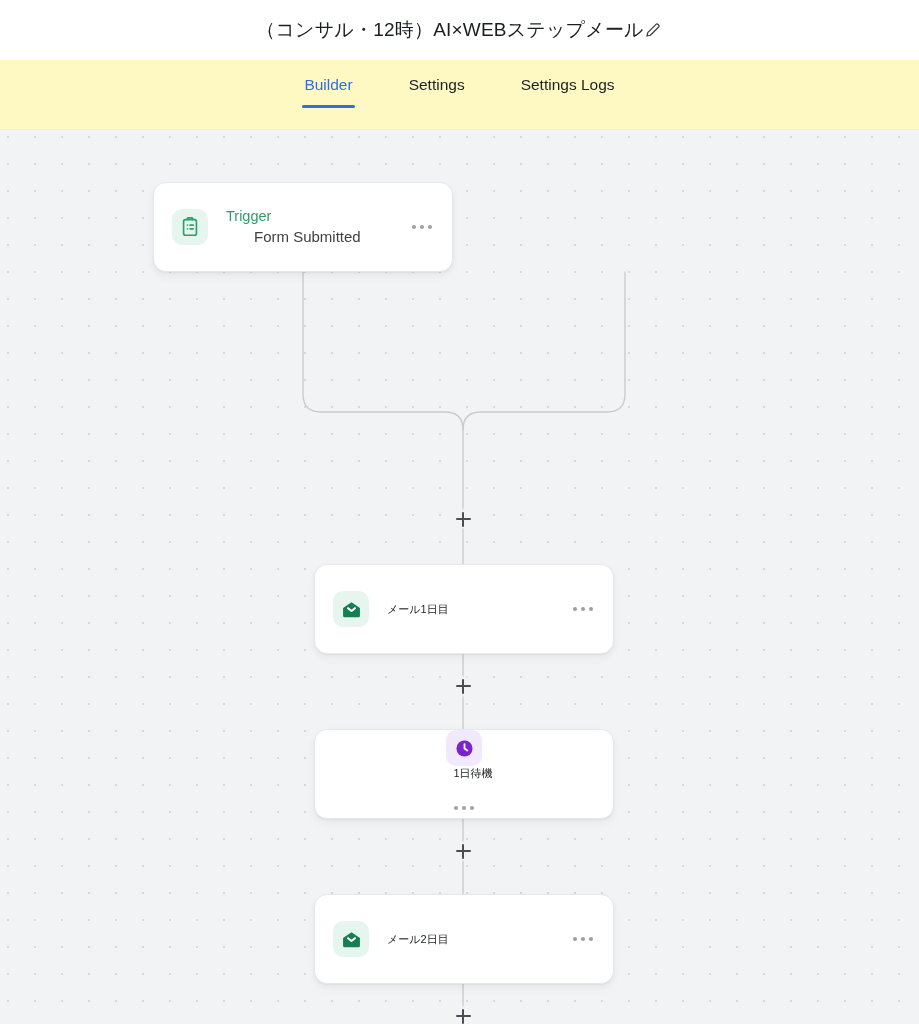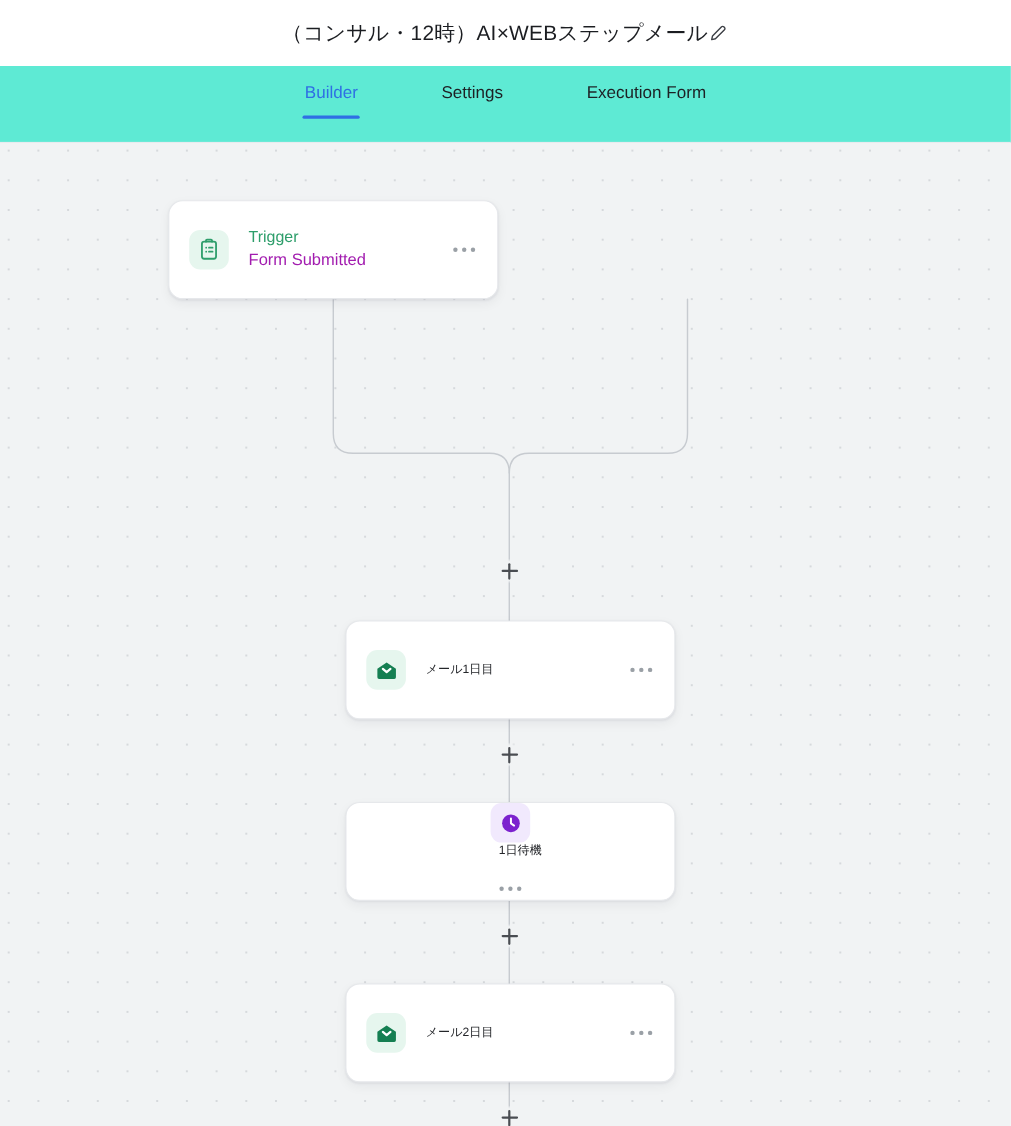--- a/index.html
+++ b/index.html
@@ -55,23 +55,23 @@
     color: #3c3f45;
   }
 
   
   .tabs-bar {
     height: 70px;
     flex: 0 0 70px;
     display: flex;
     align-items: flex-start;
     justify-content: center;
-    gap: 72px;
+    gap: 52px;
     border-bottom: 1px solid #e9ebef;
-    background: #5eead4;
+    background: #fef9c3;
     padding-top: 16px;
   }
 
   .tab {
     position: relative;
     font-size: 15.5px;
     color: #1d2024;
     padding: 0 2px 14px 2px;
     cursor: pointer;
     white-space: nowrap;
@@ -153,22 +153,23 @@
 
   .node-kicker {
     font-size: 14.5px;
     color: #2e9e6b;
     font-weight: 500;
     line-height: 1.35;
   }
 
   .node-sub {
     font-size: 15px;
-    color: #a21caf;
+    color: #404040;
     line-height: 1.35;
+    margin-left: 28px;
   }
 
   .node-label {
     font-size: 11px;
     color: #24262a;
     line-height: 1.35;
   }
 
   .node-menu {
     flex: 0 0 auto;
@@ -238,21 +239,21 @@
         <svg width="18" height="18" viewBox="0 0 24 24" fill="none" stroke="currentColor" stroke-width="1.7" stroke-linecap="round" stroke-linejoin="round">
           <path d="M4 20l1-4.5L16 4.5a1.8 1.8 0 0 1 2.6 0l.9.9a1.8 1.8 0 0 1 0 2.6L8.5 19 4 20z"></path>
         </svg>
       </span>
     </div>
   </div>
 
   <div class="tabs-bar">
     <div class="tab active">Builder</div>
     <div class="tab">Settings</div>
-    <div class="tab">Execution Form</div>
+    <div class="tab">Settings Logs</div>
   </div>
 
   <div class="canvas">
     <div class="flow-layer">
 
       <svg class="edges" viewBox="0 0 919 895">
 
         <path d="M303,142 L303,264 Q303,282 321,282 L445,282 Q463,282 463,300 L463,895" fill="none" stroke="#c7cbd0" stroke-width="1.3" stroke-linecap="round"></path>
 
         <path d="M625,142 L625,264 Q625,282 607,282 L481,282 Q463,282 463,300" fill="none" stroke="#c7cbd0" stroke-width="1.3" stroke-linecap="round"></path>

